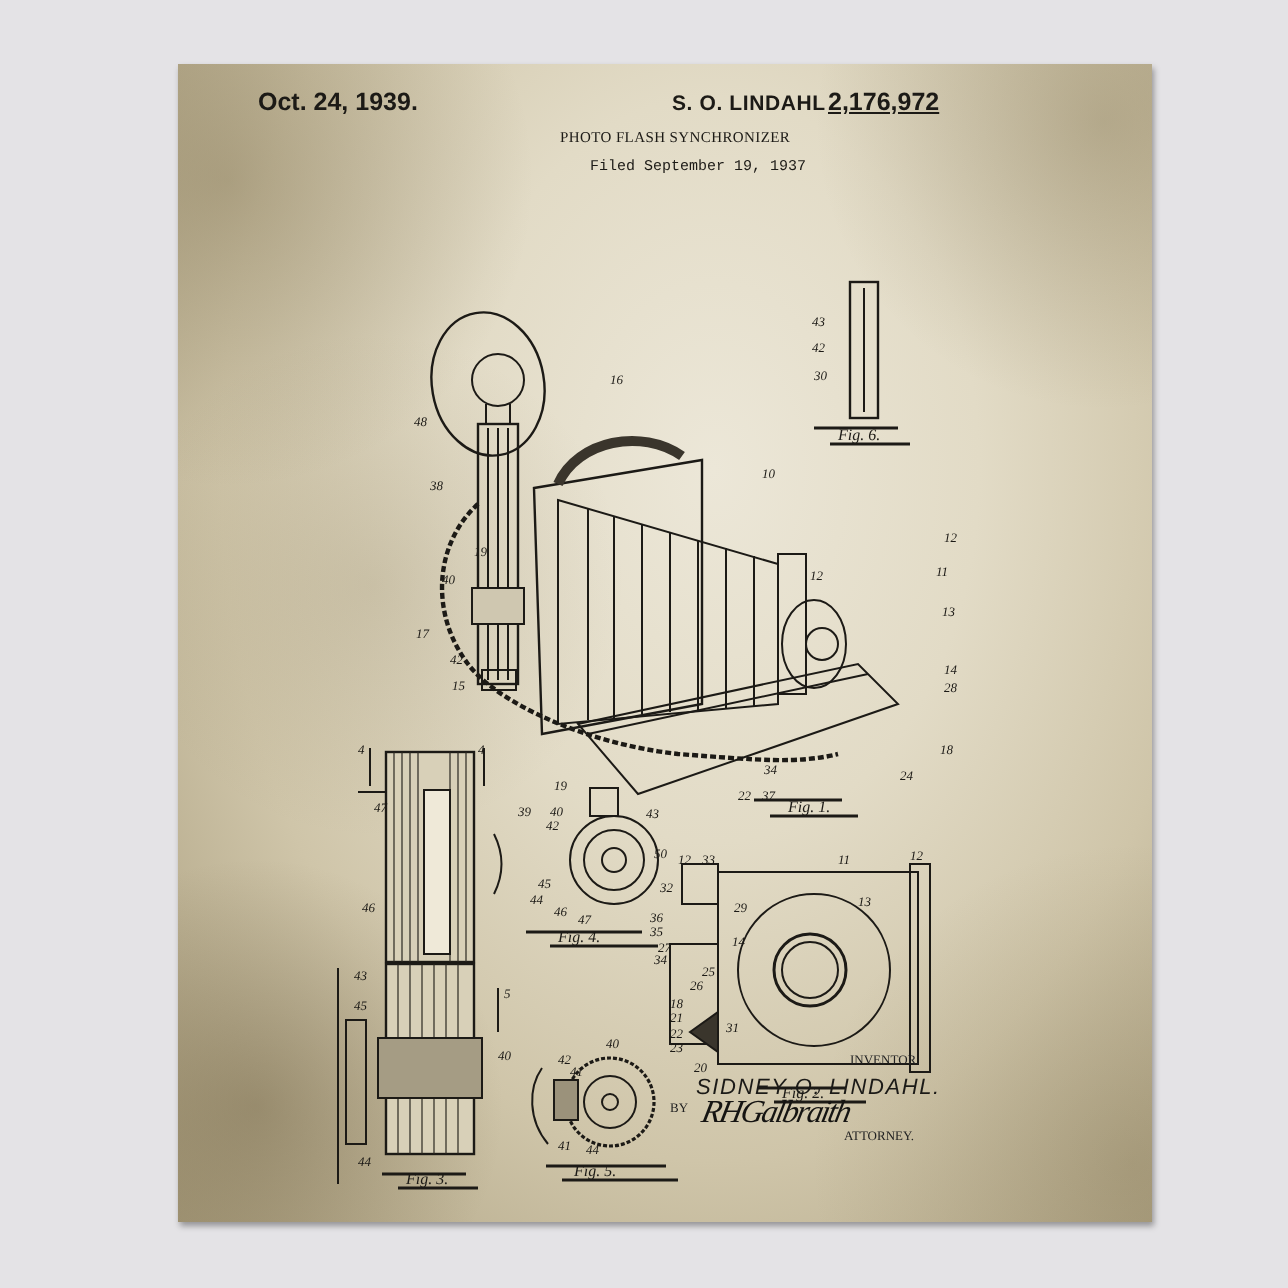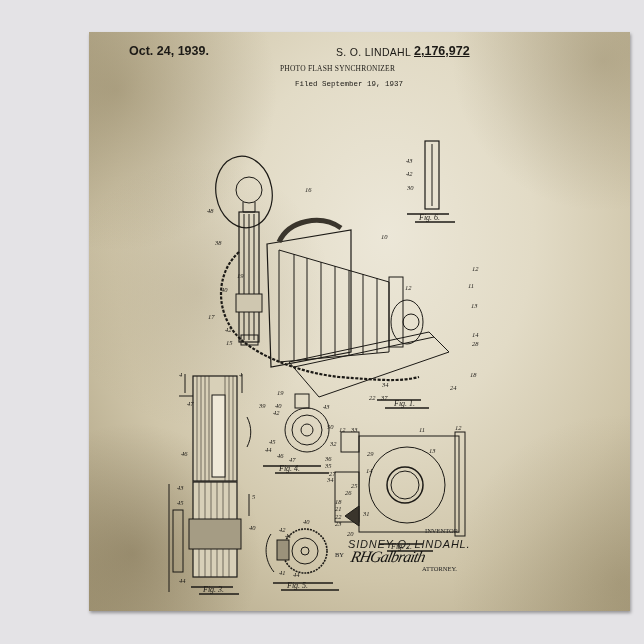--- a/index.html
+++ b/index.html
@@ -5,39 +5,39 @@
   html, body { margin: 0; padding: 0; }
   body {
     width: 644px; height: 644px; overflow: hidden;
     background: #e4e3e6;
     position: relative;
     font-family: "Liberation Sans", sans-serif;
   }
   .poster {
     position: absolute;
     left: 89px; top: 32px;
-    width: 541px; height: 579px;
+    width: 487px; height: 579px;
     background:
       radial-gradient(ellipse at 55% 35%, #ece7d8 0%, #e2dbc6 35%, #cfc5a9 65%, #a99d7d 100%);
     box-shadow: 1px 2px 3px rgba(0,0,0,0.35);
     overflow: hidden;
   }
   .poster::before {
     content: ""; position: absolute; inset: 0;
     background:
       radial-gradient(circle at 8% 90%, rgba(90,75,45,0.35) 0, rgba(90,75,45,0) 18%),
       radial-gradient(circle at 5% 10%, rgba(110,95,60,0.35) 0, rgba(110,95,60,0) 22%),
       radial-gradient(circle at 95% 5%, rgba(110,95,60,0.30) 0, rgba(110,95,60,0) 20%),
       radial-gradient(circle at 98% 95%, rgba(110,95,60,0.25) 0, rgba(110,95,60,0) 22%),
       radial-gradient(circle at 20% 45%, rgba(120,105,70,0.18) 0, rgba(120,105,70,0) 25%);
     pointer-events: none;
   }
   .hdr { position: absolute; color: #1c1a16; }
   .date { left: 40px; top: 12px; font-size: 12.5px; font-weight: bold; font-family: "Liberation Sans", sans-serif; }
-  .inventor-top { left: 207px; top: 14px; font-size: 10.5px; font-weight: normal; letter-spacing: 0.3px; padding-left: 40px; }
+  .inventor-top { left: 207px; top: 14px; font-size: 10.5px; font-weight: bold; letter-spacing: 0.3px; padding-left: 40px; }
   .patno { left: 325px; top: 12px; font-size: 12.5px; font-weight: bold; text-decoration: underline; }
   .title { left: 191px; top: 32px; font-size: 7.5px; font-family: Liberation Serif, serif; letter-spacing: 0.2px; }
   .filed { left: 206px; top: 48px; font-size: 7.5px; font-family: "Liberation Mono", monospace; }
   .drawing { position: absolute; left: 0; top: 0; width: 465px; height: 579px; }
   .sig-inventor-label { position: absolute; left: 336px; top: 495px; font-size: 6.5px; font-family: "Liberation Serif", serif; color: #222; }
   .sig-name { position: absolute; left: 259px; top: 506px; font-size: 11px; font-style: italic; letter-spacing: 0.8px; color: #1b1a17; font-family: "Liberation Sans", sans-serif; }
   .sig-by { position: absolute; left: 246px; top: 519px; font-size: 6.5px; font-family: "Liberation Serif", serif; color: #222; }
   .sig-attorney { position: absolute; left: 262px; top: 516px; font-size: 16px; font-style: italic; font-family: "Liberation Serif", serif; color: #151412; transform: skewX(-12deg); letter-spacing: -1px; }
   .sig-attorney-label { position: absolute; left: 333px; top: 533px; font-size: 6.5px; font-family: "Liberation Serif", serif; color: #222; }
 </style>

